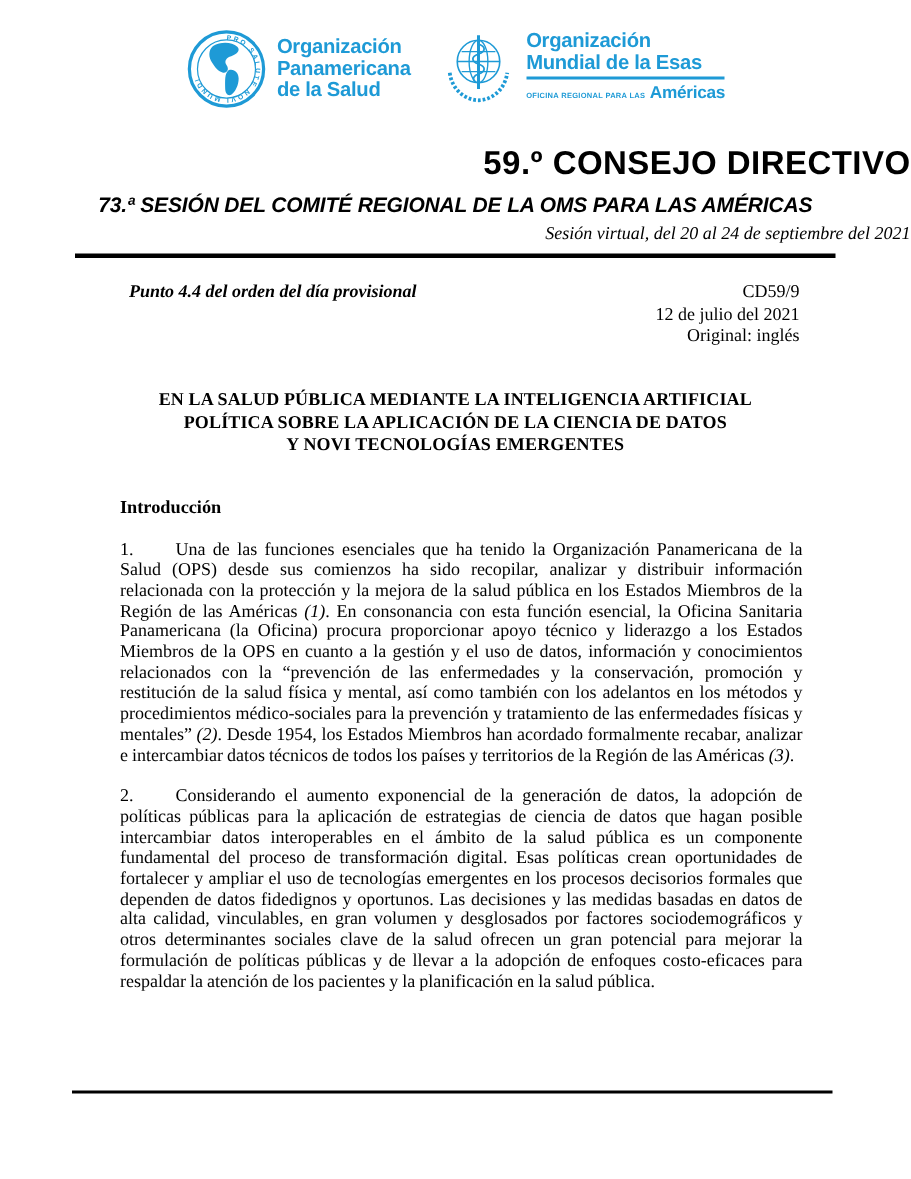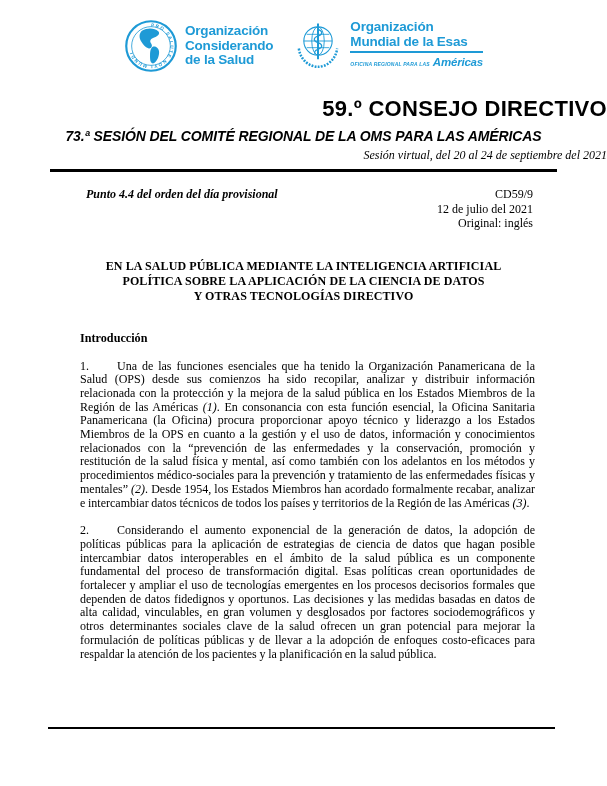--- a/index.html
+++ b/index.html
@@ -16,21 +16,21 @@
     display:flex;justify-content:center;align-items:center;
     gap:20px;padding-top:13px;height:66px;
   }
   .logo-block{display:flex;align-items:center;gap:7px;}
   .logo-text{
     font-family:"Liberation Sans", sans-serif;
     font-weight:bold;color:var(--brand-blue);
     font-size:13.5px;line-height:14.5px;letter-spacing:-0.2px;
   }
   .who-underline{height:2.2px;background:var(--brand-blue);margin:2px 0 2px 0;}
-  .who-region{display:flex;align-items:baseline;gap:3px;white-space:nowrap;font-style:italic;}
+  .who-region{display:flex;align-items:baseline;gap:3px;white-space:nowrap;}
   .who-region-prefix{
     font-family:"Liberation Sans", sans-serif;font-weight:bold;
     color:var(--brand-blue);font-size:5px;letter-spacing:0.2px;
   }
   .who-region-name{
     font-family:"Liberation Sans", sans-serif;font-weight:bold;
     color:var(--brand-blue);font-size:11.5px;
   }
   
   .council-title{
@@ -96,21 +96,21 @@
           <path id="ringpath" d="M 30,8.5 a 21.5,21.5 0 1,1 -0.02,0"></path>
         </defs>
         <text font-size="5" font-family="Liberation Sans, sans-serif" font-weight="bold" fill="#1e9ad6" letter-spacing="1.5">
           <textPath href="#ringpath">PRO SALUTE  NOVI MUNDI</textPath>
         </text>
         <path d="M20 13 C26 9.5,34 10,38 13.5 C40.5 16,38 19,33.5 20.5 C30 21.5,28 24,30 27 C32.5 30.5,30 33.5,27 32.5 C23.5 31.5,21.5 28.5,19.5 25.5 C16.5 21.5,16.5 16,20 13 Z" fill="#1e9ad6"></path>
         <path d="M31.5 31 C35.5 29.5,39 33,39 37 C39 42,36.5 47,33.5 49 C31 50.3,29 48,29 44 C29 39,28.5 33.5,31.5 31 Z" fill="#1e9ad6"></path>
       </svg>
       <div class="logo-text">
         <div>Organización</div>
-        <div>Considerando</div>
+        <div>Panamericana</div>
         <div>de la Salud</div>
       </div>
     </div>
 
     <div class="logo-block">
       <svg width="50" height="52" viewBox="0 0 60 62">
         <path d="M7 34 C9 49,21 56,30 56 C39 56,51 49,53 34" fill="none" stroke="#1e9ad6" stroke-width="3" stroke-dasharray="2.2 1.6"></path>
         <circle cx="30" cy="25" r="17" fill="none" stroke="#1e9ad6" stroke-width="1.3"></circle>
         <ellipse cx="30" cy="25" rx="7.5" ry="17" fill="none" stroke="#1e9ad6" stroke-width="1.1"></ellipse>
         <line x1="13" y1="25" x2="47" y2="25" stroke="#1e9ad6" stroke-width="1.1"></line>
@@ -142,21 +142,21 @@
     <div class="meta-right">
       <div>CD59/9</div>
       <div>12 de julio del 2021</div>
       <div>Original: inglés</div>
     </div>
   </div>
 
   <div class="doc-title">
     <div>EN LA SALUD PÚBLICA MEDIANTE LA INTELIGENCIA ARTIFICIAL</div>
     <div>POLÍTICA SOBRE LA APLICACIÓN DE LA CIENCIA DE DATOS</div>
-    <div>Y OTRAS TECNOLOGÍAS DIRECTIVO</div>
+    <div>Y NOVI TECNOLOGÍAS EMERGENTES</div>
   </div>
 
   <div class="section-heading">Introducción</div>
 
   <div class="body-text">
     <p><span class="pnum">1.</span><span>Una de las funciones esenciales que ha tenido la Organización Panamericana de la Salud (OPS) desde sus comienzos ha sido recopilar, analizar y distribuir información relacionada con la protección y la mejora de la salud pública en los Estados Miembros de la Región de las Américas </span><i>(1)</i><span>. En consonancia con esta función esencial, la Oficina Sanitaria Panamericana (la Oficina) procura proporcionar apoyo técnico y liderazgo a los Estados Miembros de la OPS en cuanto a la gestión y el uso de datos, información y conocimientos relacionados con la “prevención de las enfermedades y la conservación, promoción y restitución de la salud física y mental, así como también con los adelantos en los métodos y procedimientos médico-sociales para la prevención y tratamiento de las enfermedades físicas y mentales” </span><i>(2)</i><span>. Desde 1954, los Estados Miembros han acordado formalmente recabar, analizar e intercambiar datos técnicos de todos los países y territorios de la Región de las Américas </span><i>(3)</i><span>.</span></p>
     <p><span class="pnum">2.</span><span>Considerando el aumento exponencial de la generación de datos, la adopción de políticas públicas para la aplicación de estrategias de ciencia de datos que hagan posible intercambiar datos interoperables en el ámbito de la salud pública es un componente fundamental del proceso de transformación digital. Esas políticas crean oportunidades de fortalecer y ampliar el uso de tecnologías emergentes en los procesos decisorios formales que dependen de datos fidedignos y oportunos. Las decisiones y las medidas basadas en datos de alta calidad, vinculables, en gran volumen y desglosados por factores sociodemográficos y otros determinantes sociales clave de la salud ofrecen un gran potencial para mejorar la formulación de políticas públicas y de llevar a la adopción de enfoques costo-eficaces para respaldar la atención de los pacientes y la planificación en la salud pública.</span></p>
   </div>
 
   <div class="rule-footer"></div>

